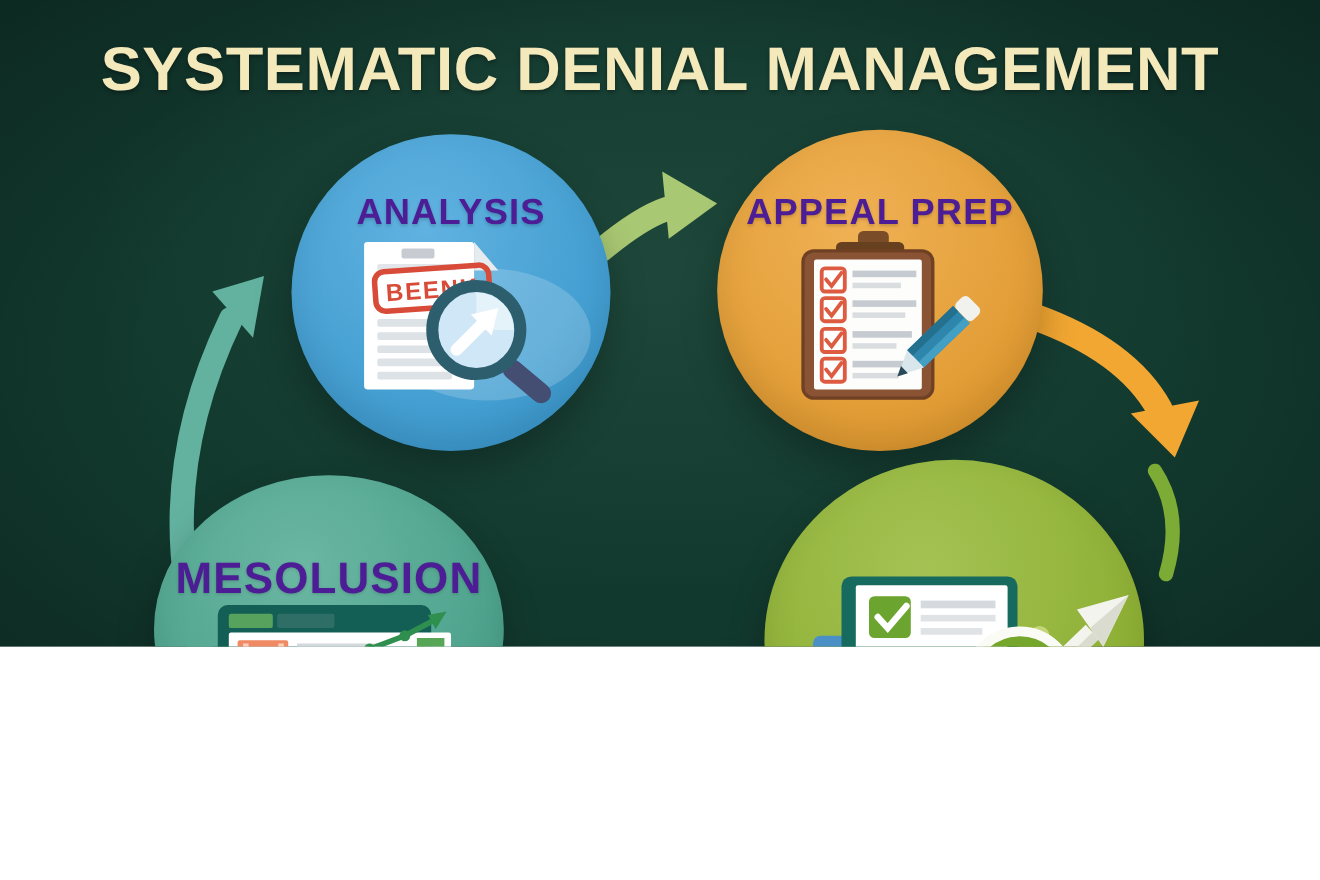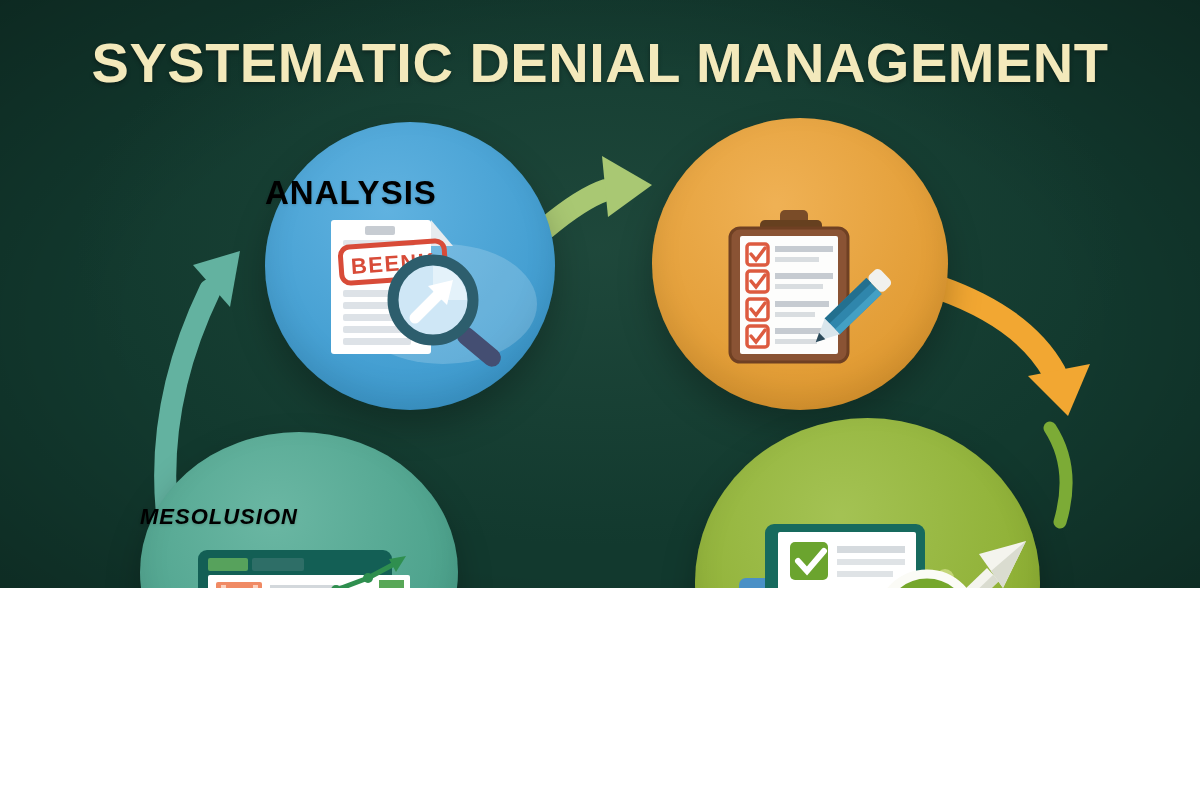--- a/index.html
+++ b/index.html
@@ -27,30 +27,30 @@
   }
   .circle::before {
     content: ""; position: absolute; inset: 0; border-radius: 50%;
     background: radial-gradient(circle at 42% 30%, rgba(255,255,255,0.18), rgba(0,0,0,0.06) 85%);
   }
   .circle-analysis { left: 265px; top: 122px; width: 290px; height: 288px; }
   .circle-appeal   { left: 652px; top: 118px; width: 296px; height: 292px; }
   .circle-review   { left: 695px; top: 418px; width: 345px; height: 328px; }
   .circle-tracking { left: 140px; top: 432px; width: 318px; height: 280px; }
   .step-label {
-    position: absolute; left: 0; width: 100%; 
-    color: #000000; font-weight: bold; letter-spacing: 1px;
+    position: absolute; left: 0; width: 100%; text-align: center;
+    color: #4c1d95; font-weight: bold; letter-spacing: 1px;
     text-shadow: 0 1px 3px rgba(0,0,0,0.18);
     z-index: 2;
   }
   .circle-analysis .step-label { top: 52px; font-size: 33px; }
   .circle-appeal   .step-label { top: 56px; font-size: 33px; }
   .circle-review   .step-label { top: 54px; font-size: 29px; letter-spacing: 0.5px; }
   .circle-tracking .label-line1 { top: 38px; font-size: 30px; }
-  .circle-tracking .label-line2 { top: 72px; font-size: 22px; font-style: italic; }
+  .circle-tracking .label-line2 { top: 72px; font-size: 40px; }
   .icon-svg { position: absolute; inset: 0; width: 100%; height: 100%; z-index: 1; }
 </style>
 </head>
 <body>
 
 <div class="canvas" style="background-color: rgb(18, 57, 46);">
 
   <h1 class="title" style="color: rgb(243, 233, 187);">SYSTEMATIC DENIAL MANAGEMENT</h1>
 
   <svg class="arrows-layer" width="1200" height="800" viewBox="0 0 1200 800">
@@ -96,20 +96,21 @@
         <rect x="0" y="-9" width="52" height="18" rx="9" fill="#444e72" transform="translate(194 208) rotate(40)"></rect>
         <circle cx="168" cy="178" r="40" fill="#cfe7f6" stroke="#2d5e6d" stroke-width="11"></circle>
         <path d="M168 144 a34 34 0 0 1 34 34 L168 178 Z" fill="#e4f2fa"></path>
         <path d="M150 196 L176 170" stroke="#ffffff" stroke-width="11" stroke-linecap="round" fill="none"></path>
         <polygon points="188,158 163,164 182,183" fill="#ffffff"></polygon>
       </g>
     </svg>
   </div>
 
   <div class="circle circle-appeal" style="background-color: rgb(236, 160, 47);">
+    <div class="step-label">APPEAL PREP</div>
     <svg class="icon-svg" viewBox="0 0 296 292">
       <g>
         <rect x="128" y="92" width="28" height="18" rx="5" fill="#7a4c28"></rect>
         <rect x="108" y="102" width="62" height="16" rx="5" fill="#66401f"></rect>
         <rect x="78" y="110" width="118" height="134" rx="10" fill="#8a5334" stroke="#6f4023" stroke-width="3"></rect>
         <rect x="88" y="118" width="98" height="118" rx="2" fill="#fdfdfc"></rect>
         <g>
           <rect x="95" y="126" width="21" height="21" rx="3" fill="#ffffff" stroke="#dd5b40" stroke-width="3.5"></rect>
           <path d="M99 136 l5 6 l9 -12" stroke="#dd5b40" stroke-width="3.5" fill="none" stroke-linecap="round"></path>
           <rect x="123" y="128" width="58" height="6" fill="#c6cbd1"></rect>

